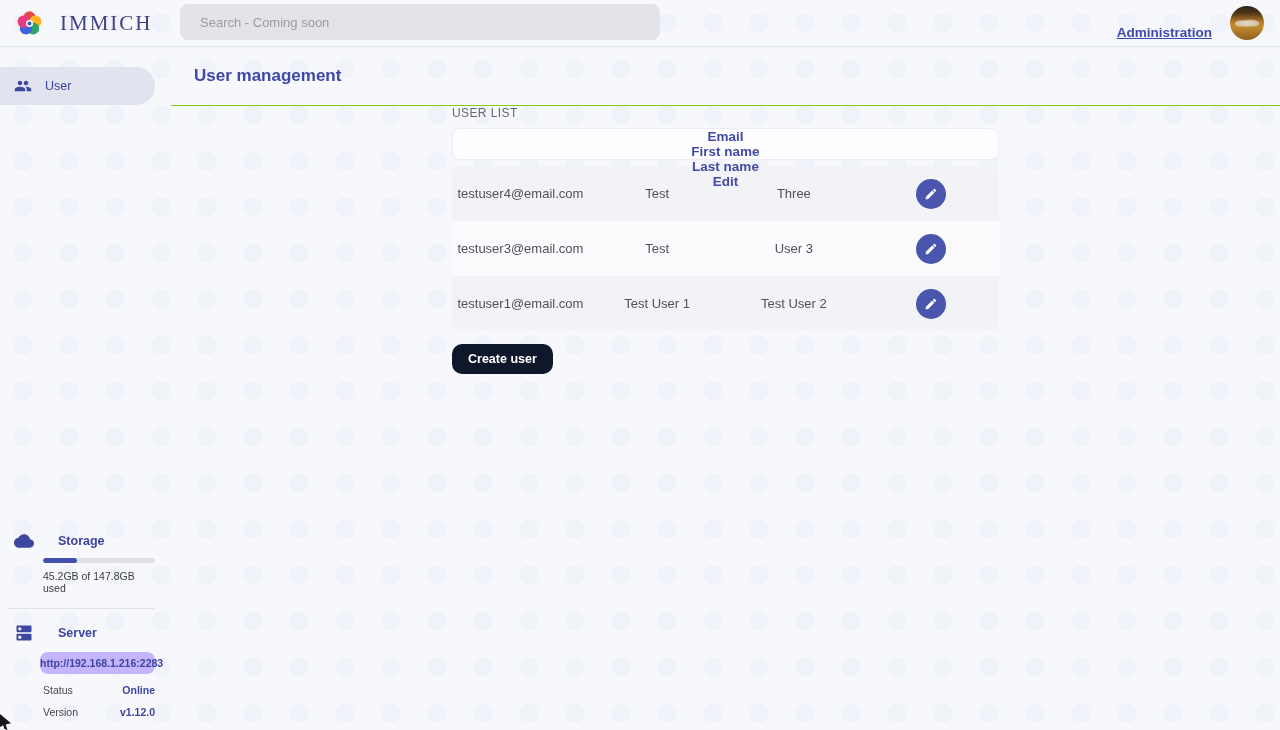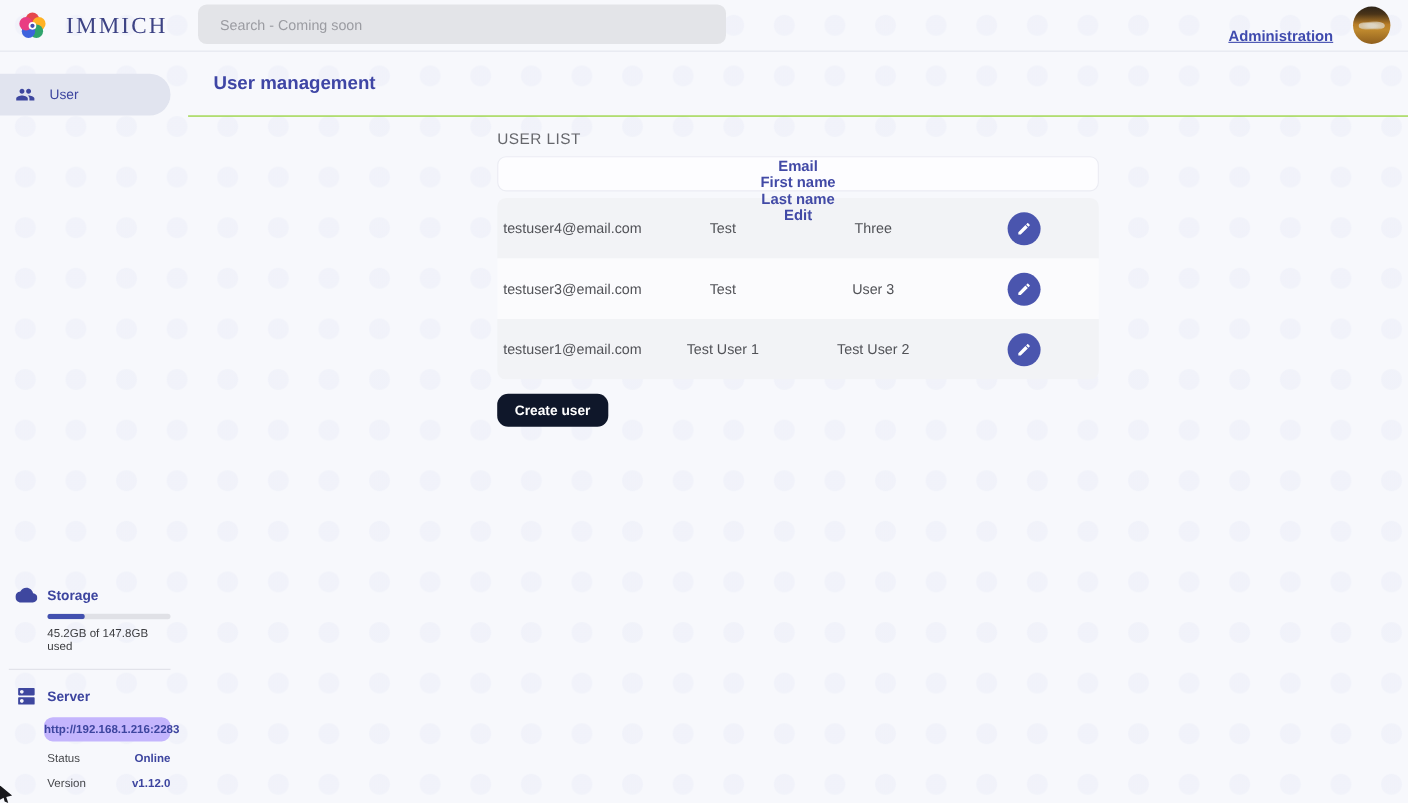--- a/index.html
+++ b/index.html
@@ -48,21 +48,21 @@
   aside { width:171px; flex:0 0 171px; display:flex; flex-direction:column; }
   .nav-item {
     margin-top:20px; height:38px; width:155px; border-radius:0 19px 19px 0;
     background:#e1e4ef; display:flex; align-items:center; gap:13px; padding-left:14px;
     cursor:pointer;
   }
   .nav-item .nav-label { font-size:12.5px; font-weight:500; color:#3d459f; }
   .icon-indigo { fill:#3e479f; }
 
   .aside-bottom { margin-top:auto; padding:0 16px 12px 14px; }
-  .widget-head { display:flex; align-items:center; gap:9px; }
+  .widget-head { display:flex; align-items:center; gap:24px; }
   .widget-title { font-size:12.5px; font-weight:bold; color:#3d459f; }
   .progress-track {
     margin:7px 0 0 29px; width:112px; height:5px; border-radius:3px; background:#e0e1e6;
     overflow:hidden;
   }
   .progress-fill { height:100%; border-radius:3px; background:#4250af; }
   .usage-text { margin:7px 0 0 29px; font-size:10.5px; color:#3c3d40; }
   .aside-divider { border:none; border-top:1px solid #dfe0e8; margin:14px 0 14px -6px; }
   .server-url {
     margin:9px 0 0 26px; width:115px; background:#c4b5fd; border-radius:8px;
@@ -71,21 +71,21 @@
   .kv-row { display:flex; justify-content:space-between; margin:10px 0 0 29px; font-size:10.5px; }
   .kv-key { color:#47484c; }
   .kv-val { color:#3d459f; font-weight:bold; }
 
   
   main { flex:1; display:flex; flex-direction:column; }
   .title-bar { height:59px; display:flex; align-items:center; padding-left:23px;
     border-bottom:1px solid #84cc16; }
   .page-title { font-size:17px; font-weight:bold; color:#3f46a5; }
   .content { width:547px; margin:0 auto; }
-  .section-label { margin-top:12px; font-size:14px; letter-spacing:.4px; color:#66676c; }
+  .section-label { font-size:12px; letter-spacing:.4px; color:#66676c; }
 
   .table-head {
     margin-top:8px; height:32px; background:#fdfdff; border:1px solid #ebecf3;
     border-radius:8px; display:flex; align-items:center;flex-direction:column;
   }
   .table-head .col { flex:1; text-align:center; font-size:13.5px; font-weight:bold; color:#424aa6; }
   .table-rows { margin-top:6px; border-radius:8px; overflow:hidden; }
   .table-row { height:55px; display:flex; align-items:center; }
   .table-row:nth-child(odd) { background:#f2f3f6; }
   .table-row:nth-child(even) { background:#fbfbfd; }

